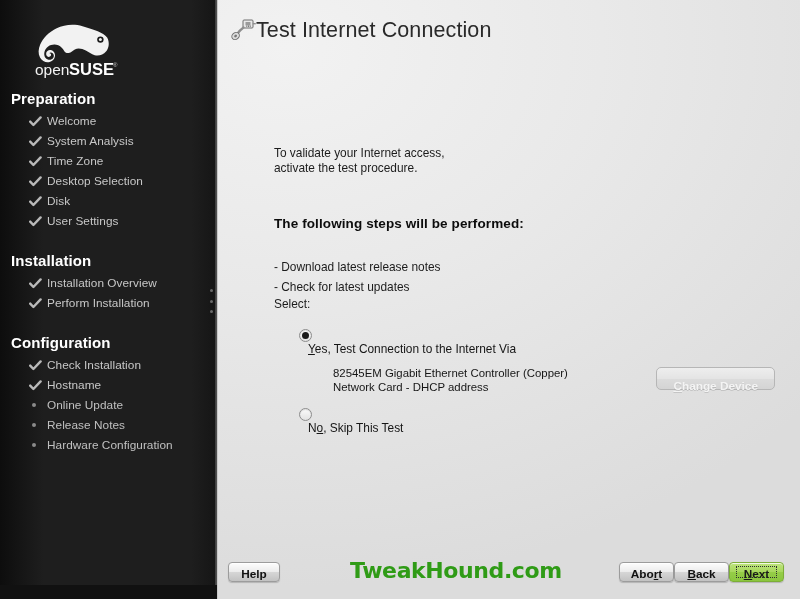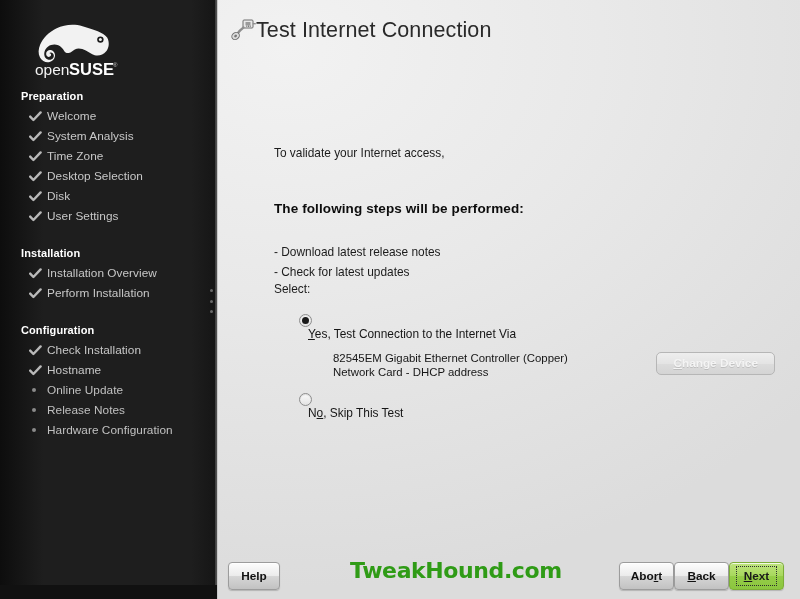--- a/index.html
+++ b/index.html
@@ -27,23 +27,23 @@
   }
   #logo-wrap {
     padding-top: 22px;
     padding-left: 28px;
     height: 78px;
   }
   .logo-svg { display: block; }
 
   .nav-section {
     color: #ffffff;
-    font-size: 11px;
+    font-size: 15px;
     font-weight: bold;
-    padding-left: 21px;
+    padding-left: 11px;
     margin-top: 12px;
     margin-bottom: 4px;
     letter-spacing: 0.1px;
   }
   .nav-section.sec-installation { margin-top: 21px; }
   .nav-section.sec-config { margin-top: 21px; }
 
   .nav-item {
     display: flex;
     align-items: center;
@@ -210,34 +210,34 @@
   .btn {
     font-family: "Liberation Sans", "DejaVu Sans", sans-serif;
     font-size: 11.8px;
     font-weight: bold;
     color: #111;
     border: 1px solid #9c9c9c;
     border-radius: 4px;
     background: linear-gradient(to bottom, #fdfdfd 0%, #ececec 48%, #d6d6d6 52%, #c2c2c2 100%);
     box-shadow: 0 1px 1px rgba(0,0,0,.18), inset 0 1px 0 rgba(255,255,255,.8);
     padding: 0 14px;
-    height: 28px;
+    height: 20px;
     line-height: 22px;
     cursor: pointer;
     white-space: nowrap;
   }
   #change-device-btn {
     color: #f4f4f4;
     text-shadow: 0 1px 0 rgba(0,0,0,.12);
     background: linear-gradient(to bottom, #eeeeee 0%, #e4e4e4 50%, #dcdcdc 51%, #d4d4d4 100%);
     border: 1px solid #b6b6b6;
     border-radius: 5px;
     height: 23px;
     line-height: 21px;
-    padding: 0 16px;
+    padding: 8px 16px;
     box-shadow: none;
   }
 
   
   #bottom-bar {
     position: absolute;
     left: 0; right: 0; bottom: 0;
     height: 48px;
   }
   #help-btn {
@@ -437,20 +437,21 @@
         <path d="M13.5 9.5 C10 12 8.5 14 6.8 16.4" stroke="#8e8e8e" stroke-width="2.2" fill="none" stroke-linecap="round"></path>
         <ellipse cx="5.6" cy="18.0" rx="4.0" ry="3.3" transform="rotate(-38 5.6 18)" fill="#dcdcdc" stroke="#6e6e6e" stroke-width="1"></ellipse>
         <ellipse cx="5.6" cy="18.0" rx="1.5" ry="1.2" transform="rotate(-38 5.6 18)" fill="#777"></ellipse>
         <rect x="22.8" y="5" width="3.0" height="1.4" fill="#8e8e8e"></rect>
       </svg>
       <span class="title-text">Test Internet Connection</span>
     </div>
 
     <div id="content">
       <div class="intro-line">To validate your Internet access,</div>
+      <div class="intro-line">activate the test procedure.</div>
 
       <div class="steps-title">The following steps will be performed:</div>
 
       <div class="steps-list">
         <div class="step-line">- Download latest release notes</div>
         <div class="step-line">- Check for latest updates</div>
       </div>
 
       <div class="select-label">Select:</div>
 

